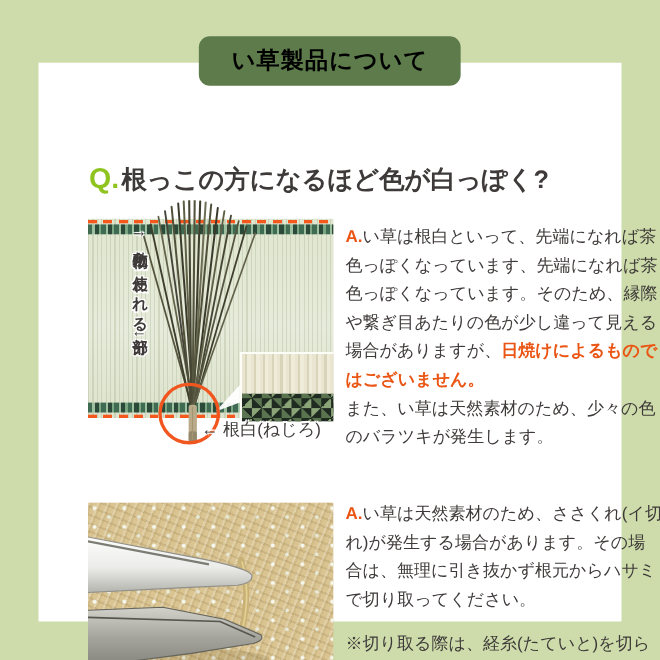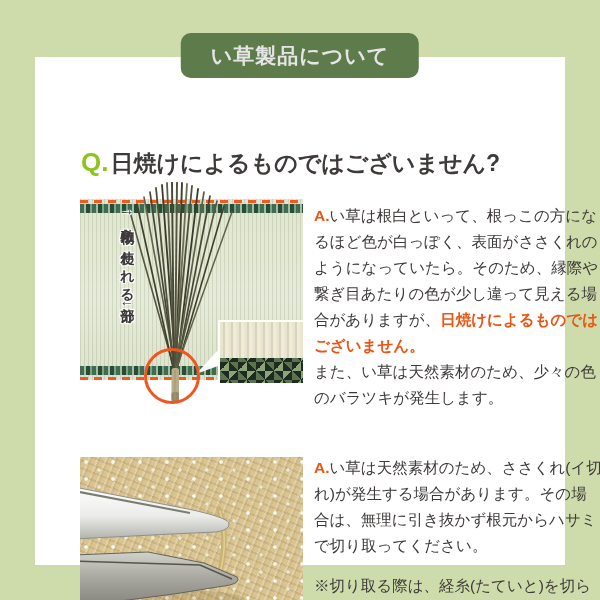--- a/index.html
+++ b/index.html
@@ -2,21 +2,21 @@
 <html><head>
 <meta charset="utf-8">
 <style>
   html,body{margin:0;padding:0;}
   .stage{position:relative;width:600px;height:600px;background:#cddcaa;overflow:hidden;
          font-family:"Liberation Sans",sans-serif;color:#3e3a39;}
   .panel{position:absolute;left:35px;top:57px;width:530px;height:508px;background:#ffffff;}
 
   
   .badge{position:absolute;left:50%;top:33px;transform:translateX(-50%);
-         background:#5d7b4b;color:#e5e5e5;font-weight:bold;font-size:21px;
+         background:#5d7b4b;color:#000000;font-weight:bold;font-size:21px;
          line-height:45px;height:45px;padding:0 30px;border-radius:10px;white-space:nowrap;
          letter-spacing:1px;}
 
   
   .q-head{position:absolute;left:46px;white-space:nowrap;font-weight:bold;font-size:23px;color:#3e3a39;}
   .q-head .q-mark{color:#8fc31f;font-size:26px;margin-right:2px;}
   .q1{top:90px;} .q2{top:358px;}
 
   
   .ans{position:absolute;left:279px;width:288px;font-size:15.5px;line-height:26px;color:#3e3a39;}
@@ -68,21 +68,21 @@
           repeating-linear-gradient(22deg,rgba(120,90,40,.14) 0 2px,transparent 2px 7px);
         background-size:27px 17px,27px 17px,auto,auto;}
   .scissors-svg{position:absolute;left:0;top:0;width:223px;height:155px;}
 </style>
 </head>
 <body>
 
 <div class="stage">
   <div class="panel">
 
-    <div class="q-head q1"><span class="q-mark">Q.</span><span>日焼けによるものではございません?</span></div>
+    <div class="q-head q1"><span class="q-mark">Q.</span><span>根っこの方になるほど色が白っぽく?</span></div>
 
     <div class="img1">
       <div class="photo1">
         <div class="heri top"></div>
         <div class="heri bottom"></div>
         <div class="dash top"></div>
         <div class="dash bottom"></div>
       </div>
       <svg class="grass-svg" viewBox="0 0 223 228">
         <polygon points="116,192 138,168 138,184" fill="#ffffff" opacity="0.95"></polygon>
@@ -113,24 +113,25 @@
       <div class="v-caption">
           <span>↑</span>
           <span>敷物に使われる部分</span>
           <span>↓</span>
         </div>
       <div class="inset">
         <div class="weave"></div>
         <div class="diamonds"></div>
       </div>
       <div class="circle"></div>
+      <div class="root-label">← 根白(ねじろ)</div>
     </div>
 
     <div class="ans ans1">
-      <p><span class="a-mark">A.</span><span>い草は根白といって、根っこの方になるほど色が白っぽく、表面がささくれのようになっていたら。そのため、縁際や繋ぎ目あたりの色が少し違って見える場合がありますが、</span><span class="em">日焼けによるものではございません。</span></p>
+      <p><span class="a-mark">A.</span><span>い草は根白といって、先端になれば茶色っぽくなっています、先端になれば茶色っぽくなっています。そのため、縁際や繋ぎ目あたりの色が少し違って見える場合がありますが、</span><span class="em">日焼けによるものではございません。</span></p>
       <p>また、い草は天然素材のため、少々の色のバラツキが発生します。</p>
     </div>
 
 
     <div class="img2">
       <svg class="scissors-svg" viewBox="0 0 223 155">
         <defs>
           <linearGradient id="bladeTop" x1="0" y1="0" x2="0" y2="1">
             <stop offset="0" stop-color="#fdfdfd"></stop>
               <stop offset="0.55" stop-color="#ececea"></stop>

